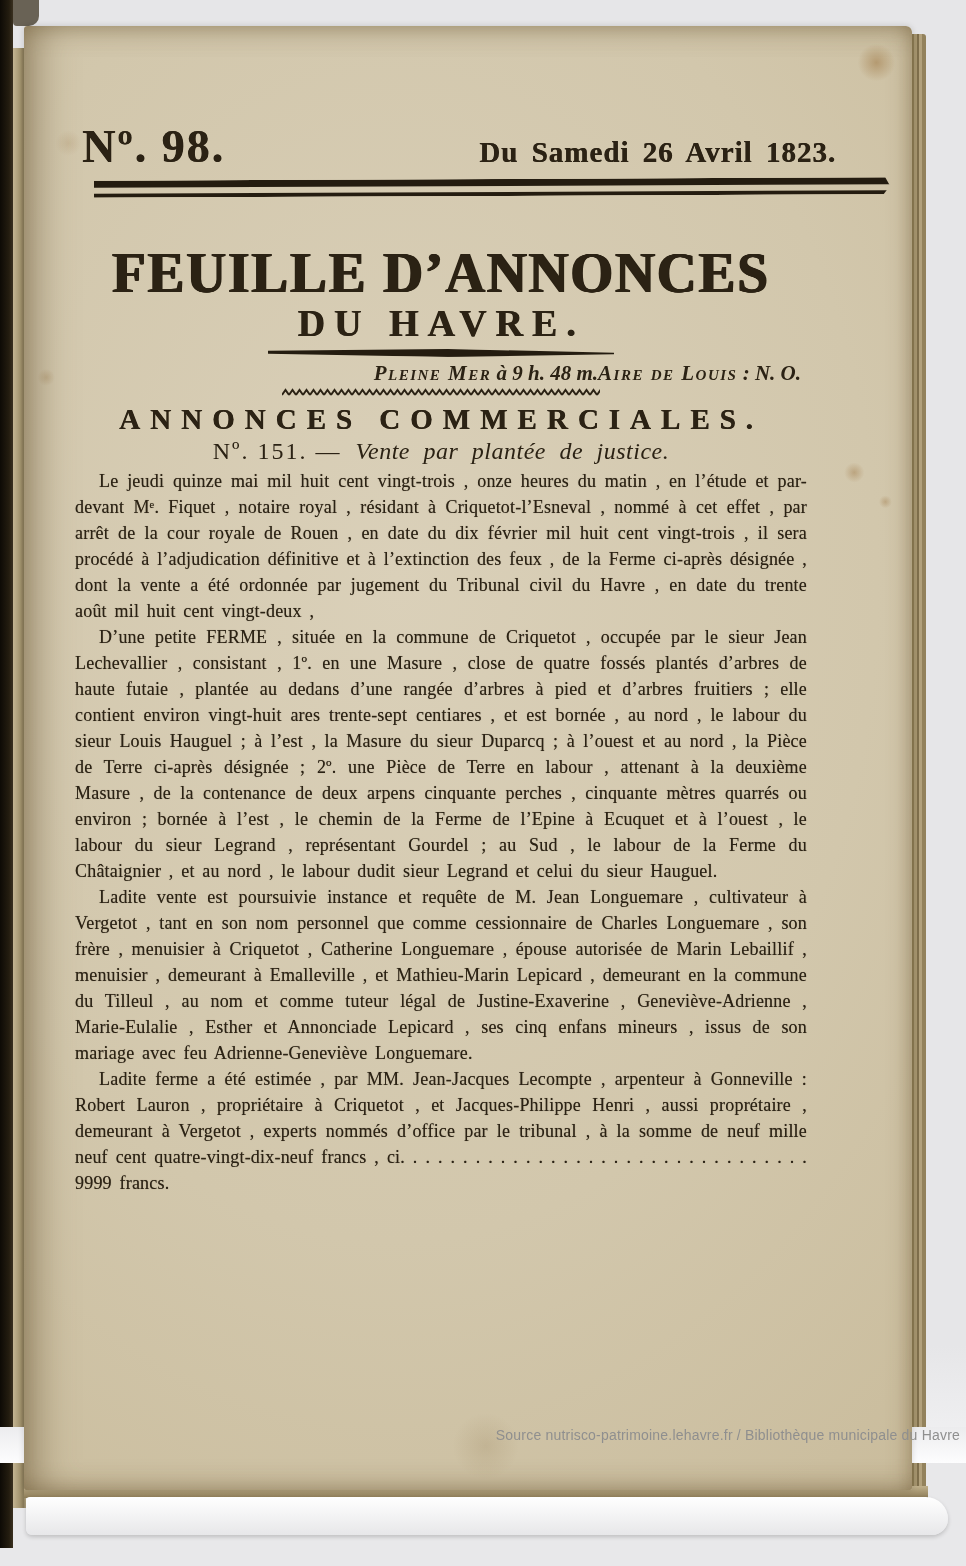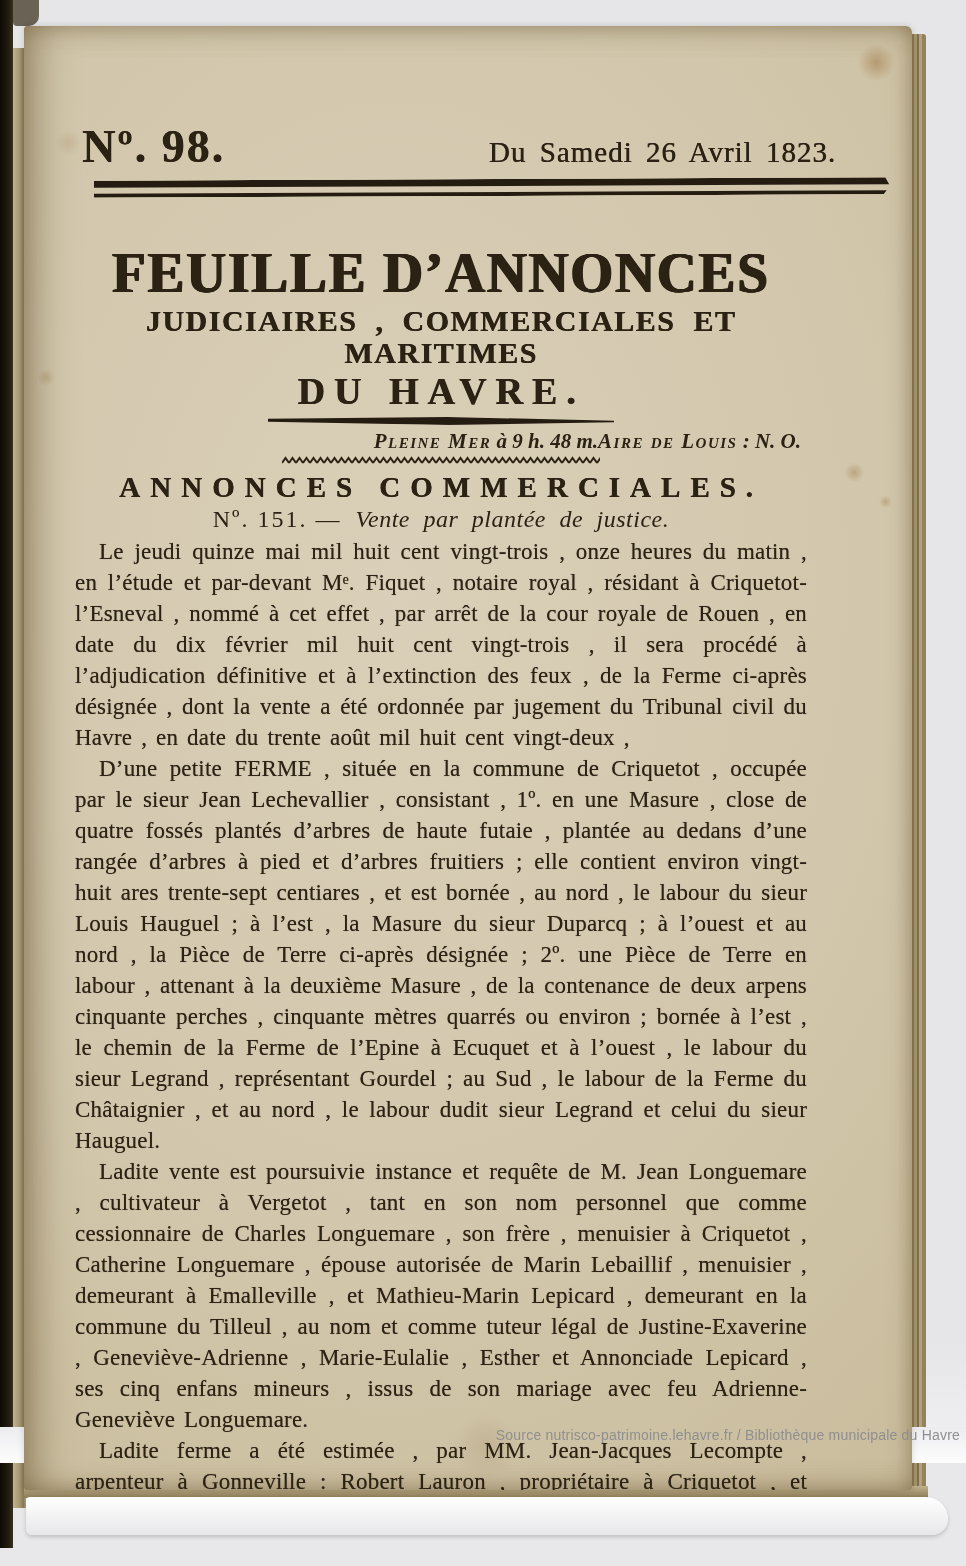--- a/index.html
+++ b/index.html
@@ -51,21 +51,21 @@
       inset 0 18px 28px -18px rgba(110,88,50,.42),
       inset 0 -16px 26px -16px rgba(110,88,50,.40),
       0 0 6px rgba(0,0,0,.15);
     overflow:hidden;
   }
 
   .header-row{display:flex;justify-content:space-between;align-items:baseline;
     margin:94px 34px 0 58px;}
   .issue{font-size:46px;font-weight:bold;letter-spacing:2px;
     text-shadow:.6px 0 0 currentColor;}
-  .dateline{font-size:29px;font-weight:normal;letter-spacing:1px;word-spacing:5px;
+  .dateline{font-size:29px;font-weight:bold;letter-spacing:1px;word-spacing:5px;
     margin-right:42px;text-shadow:.4px 0 0 currentColor;}
 
   .double-rule{margin:6px 22px 0 70px;height:6px;border-top:7px solid #241c10;
     border-bottom:4px solid #241c10;transform:rotate(-.25deg);
     clip-path:polygon(0 0,99.4% 0,100% 50%,99.2% 100%,0 100%);}
 
   .column{margin-left:51px;width:732px;margin-top:48px;}
 
   .title{margin:10px 0 0 0;text-align:center;font-size:55px;line-height:57px;
     font-weight:bold;letter-spacing:2px;transform:scaleY(1.05);
@@ -87,21 +87,21 @@
 
   .wavy{display:block;margin:2px auto 0;}
 
   .section{margin:6px 0 0 0;text-align:center;font-size:29px;line-height:33px;
     font-weight:bold;letter-spacing:10px;text-shadow:.5px 0 0 currentColor;}
 
   .notice-head{margin-top:1px;text-align:center;font-size:24px;line-height:28px;}
   .notice-head .num{letter-spacing:2px;margin-right:14px;}
   .notice-title{font-style:italic;word-spacing:7px;letter-spacing:.5px;}
 
-  .body{margin-top:3px;font-size:23px;line-height:31px;text-align:justify;
+  .body{margin-top:3px;font-size:18px;line-height:26px;text-align:justify;
     letter-spacing:.2px;word-spacing:3px;
     text-shadow:0 0 .7px rgba(43,34,20,.55);
     hyphens:auto;-webkit-hyphens:auto;}
   .body p{margin:0;text-indent:24px;}
 </style>
 </head>
 <body>
 
 <div class="scene">
 
@@ -118,21 +118,20 @@
     <div class="header-row">
       <div class="issue">Nº. 98.</div>
       <div class="dateline">Du Samedi 26 Avril 1823.</div>
     </div>
 
     <div class="double-rule"></div>
 
     <div class="column">
 
       <h1 class="title">FEUILLE D’ANNONCES</h1>
-      <div class="subtitle">JUDICIAIRES , COMMERCIALES ET MARITIMES</div>
       <div class="subtitle2">DU HAVRE.</div>
 
       <div class="taper-rule"></div>
 
       <div class="info-row">
         <span>
           <span class="sc">Pleine Mer</span>
           <span class="it">à 9 h. 48 m.</span>
         </span>
         <span>

